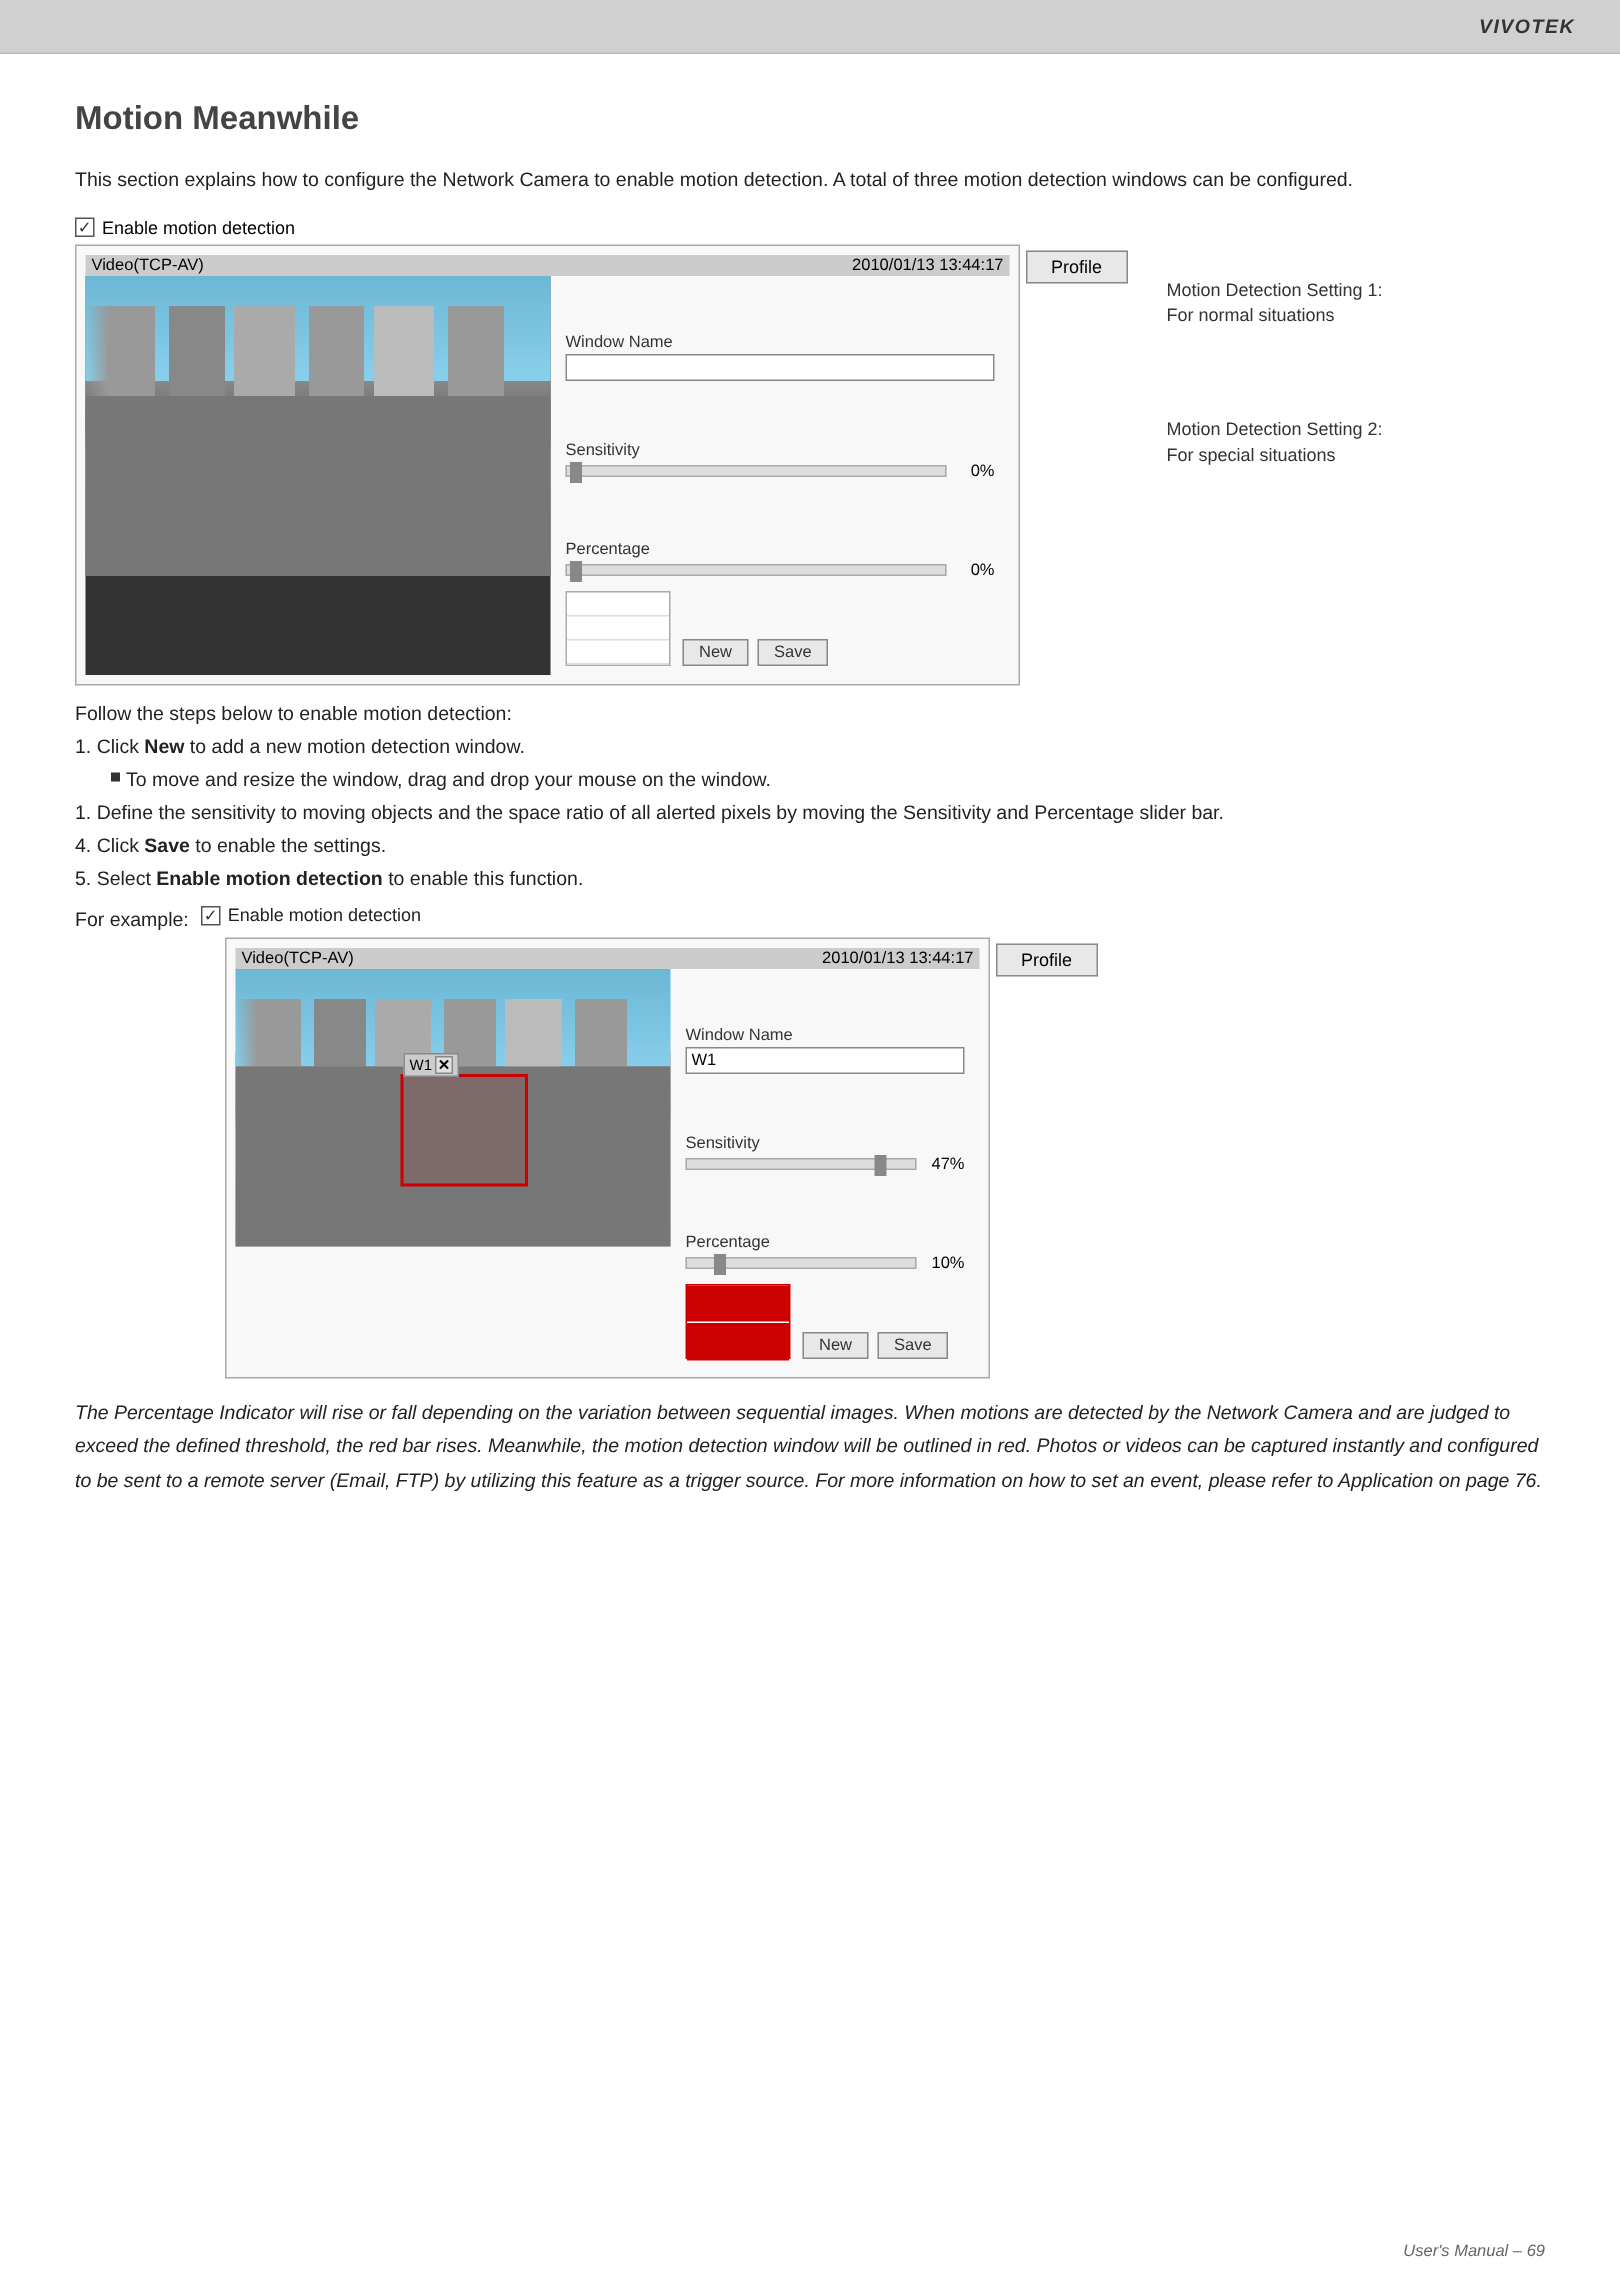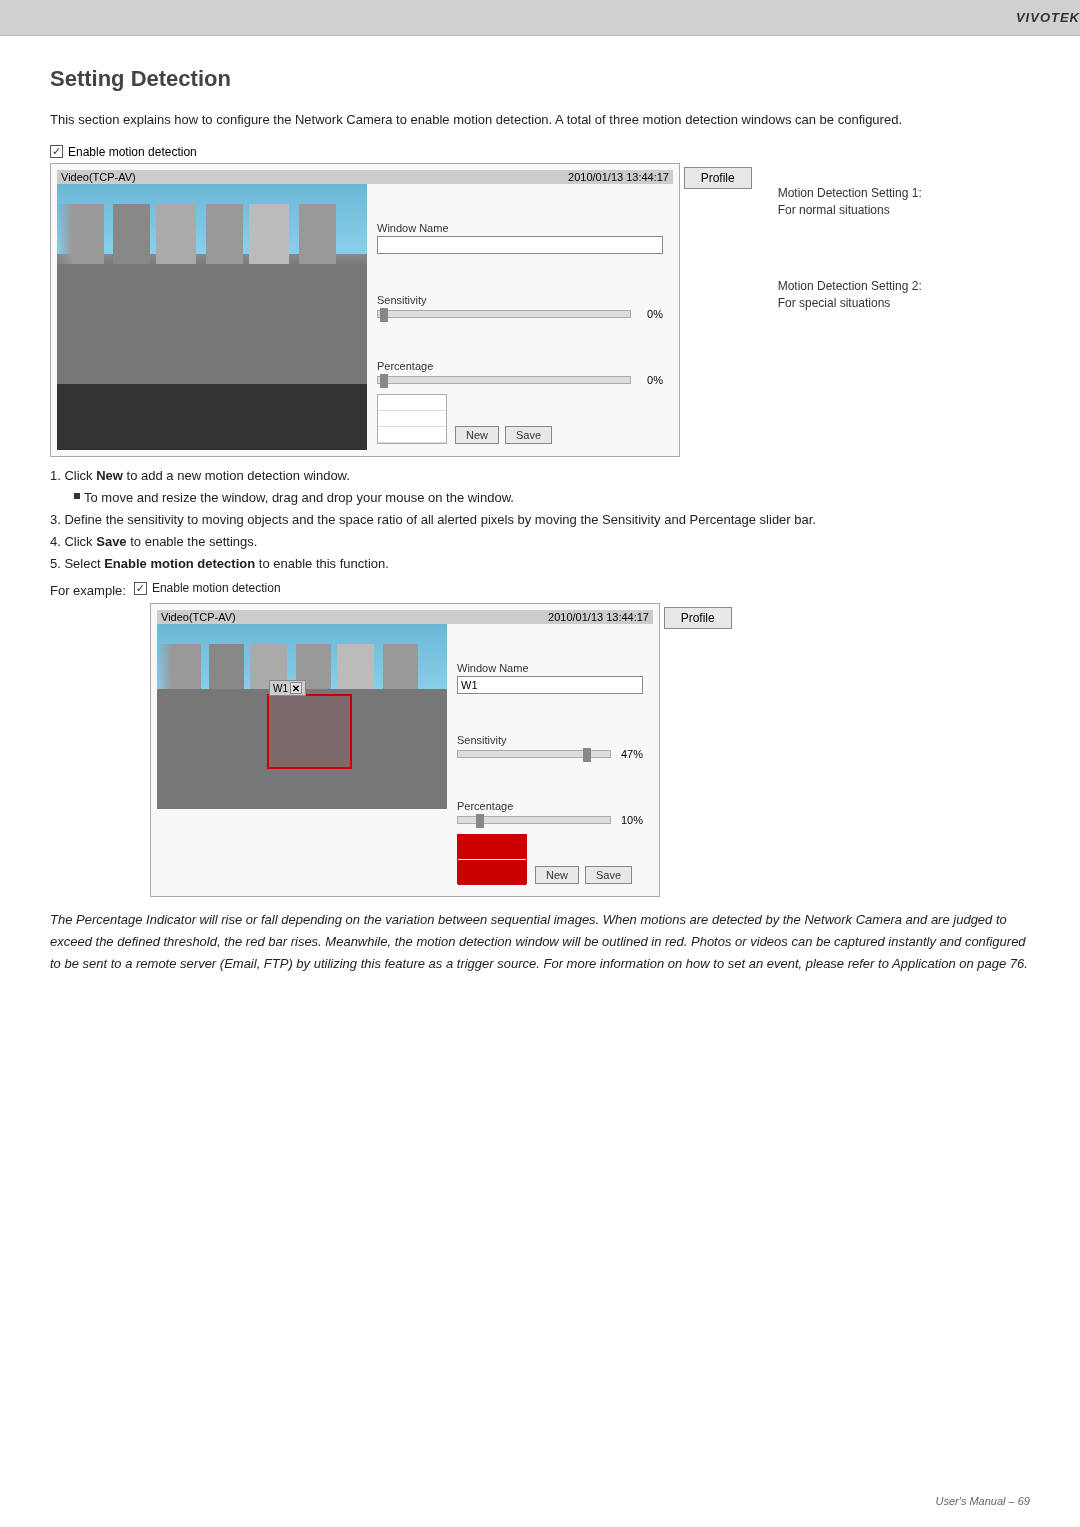--- a/index.html
+++ b/index.html
@@ -15,20 +15,21 @@
       width: 1080px;
       min-height: 1527px;
       position: relative;
     }
     .top-bar {
       background: #d0d0d0;
       height: 36px;
       display: flex;
       align-items: center;
       justify-content: flex-end;
+      padding-right: 30px;
       border-bottom: 1px solid #bbb;
     }
     .brand {
       font-style: italic;
       font-weight: bold;
       font-size: 13px;
       color: #333;
       letter-spacing: 1px;
     }
     .content {
@@ -377,21 +378,21 @@
 <body>
 
 <div class="page">
 
   <div class="top-bar">
     <span class="brand">VIVOTEK</span>
   </div>
 
   <div class="content">
 
-    <h1 class="page-title">Setting Detection</h1>
+    <h1 class="page-title">Motion Meanwhile</h1>
 
     <p class="intro-text">This section explains how to configure the Network Camera to enable motion detection. A total of three motion detection windows can be configured.</p>
 
     <div class="panel-wrapper">
       <div>
         
         <div class="enable-row">
           <div class="checkbox-styled">
             <span class="checkmark">✓</span>
           </div>
@@ -461,26 +462,27 @@
           <span>For normal situations</span>
         </div>
         <div class="side-note">
           <span>Motion Detection Setting 2:</span><br>
           <span>For special situations</span>
         </div>
       </div>
     </div>
 
     <div class="steps-section">
+      <div class="step-line">Follow the steps below to enable motion detection:</div>
       <div class="step-line">1. Click <b>New</b> to add a new motion detection window.</div>
       <div class="bullet-line">
         <span class="bullet-sq"></span>
         <span>To move and resize the window, drag and drop your mouse on the window.</span>
       </div>
-      <div class="step-line">3. Define the sensitivity to moving objects and the space ratio of all alerted pixels by moving the Sensitivity and Percentage slider bar.</div>
+      <div class="step-line">1. Define the sensitivity to moving objects and the space ratio of all alerted pixels by moving the Sensitivity and Percentage slider bar.</div>
       <div class="step-line">4. Click <b>Save</b> to enable the settings.</div>
       <div class="step-line">5. Select <b>Enable motion detection</b> to enable this function.</div>
     </div>
 
     <div class="example-label">
       <span>For example:</span>
       <div class="enable-label-ex">
         <div class="checkbox-styled">
           <span class="checkmark">✓</span>
         </div>

